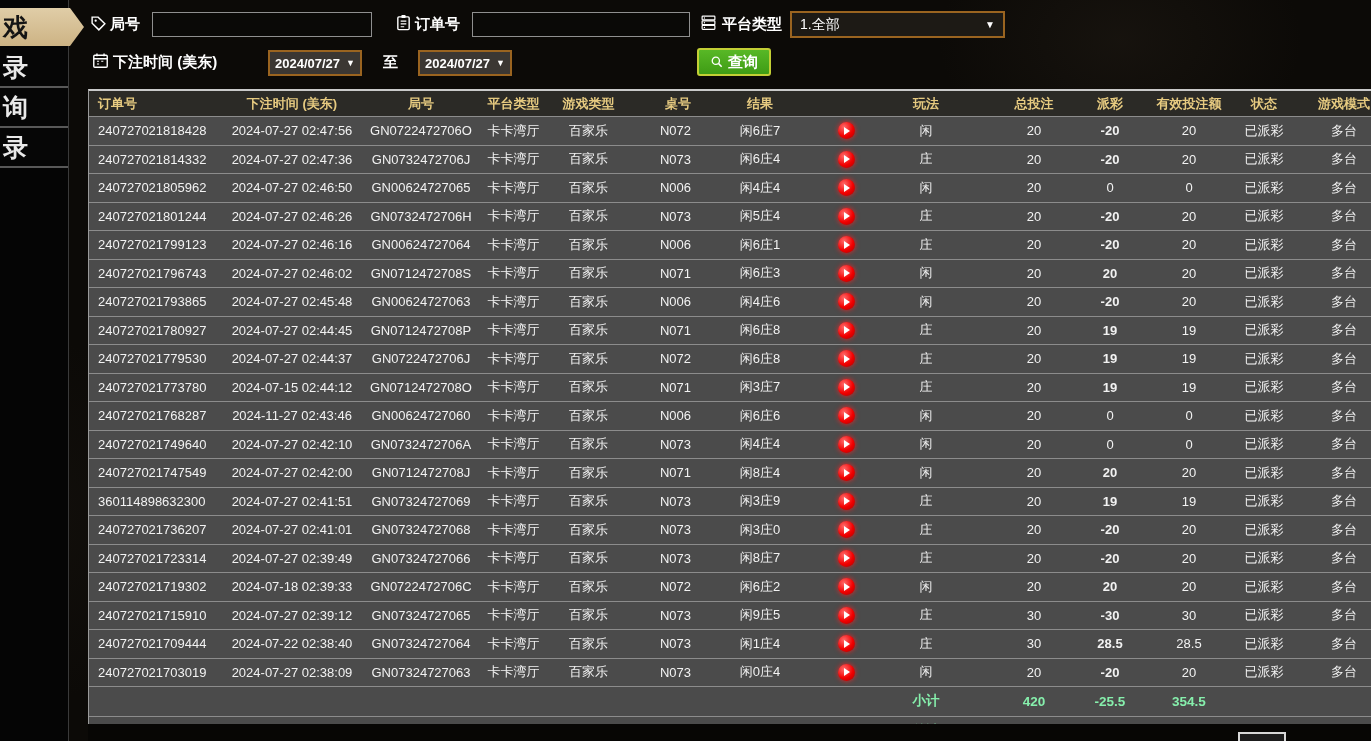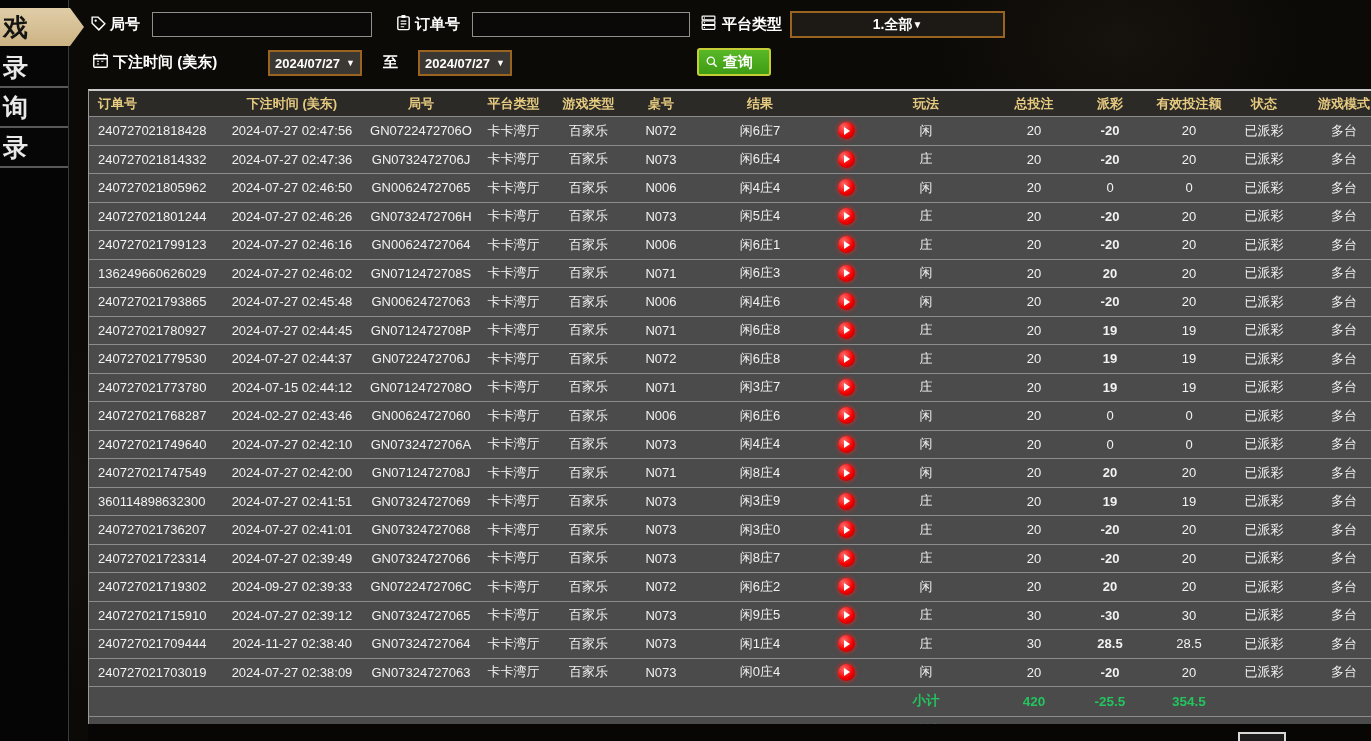--- a/index.html
+++ b/index.html
@@ -32,47 +32,47 @@
   .content{position:absolute;left:88px;top:0;width:1283px;height:741px;}
 
   
   .filters{position:relative;height:89px;}
   .flabel{position:absolute;color:#fff;font-weight:bold;font-size:15px;white-space:nowrap;}
   .ficon{position:absolute;width:17px;height:17px;}
   .ficon svg{width:17px;height:17px;display:block;}
   .tinput{position:absolute;height:23px;background:rgba(10,9,7,.55);
     border:1px solid #8f8f8f;color:#eee;font-size:13px;padding:0 6px;outline:none;
     font-family:"Liberation Sans","DejaVu Sans",sans-serif;}
-  .dropdown{position:absolute;display:flex;align-items:center;justify-content:center;
+  .dropdown{position:absolute;display:flex;align-items:center;justify-content:space-between;
     background:#1d1a15;border:2px solid #9a6420;color:#fff;font-size:14px;
-    padding:2px 8px;cursor:pointer;box-sizing:border-box;font-weight:bold;}
+    padding:2px 8px;cursor:pointer;box-sizing:border-box;}
   .dropdown .arrow{font-size:10px;color:#fff;}
   .dateselect{position:absolute;display:flex;align-items:center;justify-content:center;gap:6px;
     background:#3b3733;border:2px solid #9a6420;color:#fff;font-size:13px;font-weight:bold;
     cursor:pointer;box-sizing:border-box;}
   .dateselect .arrow{font-size:9px;}
-  .search-btn{position:absolute;display:flex;align-items:center;gap:4px;
+  .search-btn{position:absolute;display:flex;align-items:center;justify-content:center;gap:4px;
     background:linear-gradient(180deg,#58b826,#3f9c15);border:2px solid #c3cf35;border-radius:3px;
     color:#fff;font-size:15px;font-weight:bold;cursor:pointer;box-sizing:border-box;}
   .search-btn svg{width:14px;height:14px;}
 
   
   .table-wrap{position:absolute;left:0;top:89px;width:1283px;
     border-top:2px solid #c9c9c9;border-left:1px solid #9a9a9a;border-bottom:2px solid #dedede;
     background:#4b4b4b;overflow:hidden;}
   .trow{display:flex;width:1308px;align-items:center;}
   .thead{height:25px;background:#2b2a26;}
   .thead .cell{color:#e6ca80;font-weight:bold;font-size:13px;}
   .drow{height:27.5px;background:#4b4b4b;border-top:1px solid #8c8c8c;}
   .drow .cell{color:#f2f2f2;font-size:13px;}
   .srow{height:28.5px;background:#4b4b4b;border-top:1px solid #8c8c8c;}
-  .srow .cell{color:#22c55e;font-weight:bold;font-size:13.5px;}
+  .srow .cell{color:#86efac;font-weight:bold;font-size:13.5px;}
   .cell{text-align:center;white-space:nowrap;overflow:visible;box-sizing:border-box;flex:none;}
   .c0{width:134px;text-align:left;padding-left:9px;}
-  .c1{width:138px;} .c2{width:120px;} .c3{width:65px;} .c4{width:85px;} .c5{width:60px;}
+  .c1{width:138px;} .c2{width:120px;} .c3{width:65px;} .c4{width:85px;} .c5{width:60px;text-align:right;}
   .c6{width:138px;} .c7{width:34px;} .c8{width:126px;} .c9{width:90px;} .c10{width:62px;}
   .c11{width:96px;} .c12{width:54px;} .c13{width:106px;}
   .pay-neg{color:#1ede17;font-weight:bold;}
   .pay-pos{color:#c11432;font-weight:bold;}
   .status-green{color:#17e20b;}
   .play{display:inline-flex;width:17px;height:17px;border-radius:50%;
     background:radial-gradient(circle at 35% 30%,#ff6b6b,#f20000 55%,#a80000 100%);
     box-shadow:0 0 5px rgba(255,30,30,.9);align-items:center;justify-content:center;
     cursor:pointer;vertical-align:middle;}
   .play .tri{width:0;height:0;border-left:6px solid #fff;border-top:4px solid transparent;
@@ -272,21 +272,21 @@
               <span class="tri"></span>
             </span></div>
           <div class="cell c8">庄</div>
           <div class="cell c9">20</div>
           <div class="cell c10 pay-neg">-20</div>
           <div class="cell c11">20</div>
           <div class="cell c12 status-green">已派彩</div>
           <div class="cell c13">多台</div>
         </div>
         <div class="trow drow">
-          <div class="cell c0">136249660626029</div>
+          <div class="cell c0">240727021796743</div>
           <div class="cell c1">2024-07-27 02:46:02</div>
           <div class="cell c2">GN0712472708S</div>
           <div class="cell c3">卡卡湾厅</div>
           <div class="cell c4">百家乐</div>
           <div class="cell c5">N071</div>
           <div class="cell c6">闲6庄3</div>
           <div class="cell c7"><span class="play">
               <span class="tri"></span>
             </span></div>
           <div class="cell c8">闲</div>
@@ -363,21 +363,21 @@
             </span></div>
           <div class="cell c8">庄</div>
           <div class="cell c9">20</div>
           <div class="cell c10 pay-pos">19</div>
           <div class="cell c11">19</div>
           <div class="cell c12 status-green">已派彩</div>
           <div class="cell c13">多台</div>
         </div>
         <div class="trow drow">
           <div class="cell c0">240727021768287</div>
-          <div class="cell c1">2024-02-27 02:43:46</div>
+          <div class="cell c1">2024-11-27 02:43:46</div>
           <div class="cell c2">GN00624727060</div>
           <div class="cell c3">卡卡湾厅</div>
           <div class="cell c4">百家乐</div>
           <div class="cell c5">N006</div>
           <div class="cell c6">闲6庄6</div>
           <div class="cell c7"><span class="play">
               <span class="tri"></span>
             </span></div>
           <div class="cell c8">闲</div>
           <div class="cell c9">20</div>
@@ -471,21 +471,21 @@
             </span></div>
           <div class="cell c8">庄</div>
           <div class="cell c9">20</div>
           <div class="cell c10 pay-neg">-20</div>
           <div class="cell c11">20</div>
           <div class="cell c12 status-green">已派彩</div>
           <div class="cell c13">多台</div>
         </div>
         <div class="trow drow">
           <div class="cell c0">240727021719302</div>
-          <div class="cell c1">2024-09-27 02:39:33</div>
+          <div class="cell c1">2024-07-18 02:39:33</div>
           <div class="cell c2">GN0722472706C</div>
           <div class="cell c3">卡卡湾厅</div>
           <div class="cell c4">百家乐</div>
           <div class="cell c5">N072</div>
           <div class="cell c6">闲6庄2</div>
           <div class="cell c7"><span class="play">
               <span class="tri"></span>
             </span></div>
           <div class="cell c8">闲</div>
           <div class="cell c9">20</div>
@@ -507,21 +507,21 @@
             </span></div>
           <div class="cell c8">庄</div>
           <div class="cell c9">30</div>
           <div class="cell c10 pay-neg">-30</div>
           <div class="cell c11">30</div>
           <div class="cell c12 status-green">已派彩</div>
           <div class="cell c13">多台</div>
         </div>
         <div class="trow drow">
           <div class="cell c0">240727021709444</div>
-          <div class="cell c1">2024-11-27 02:38:40</div>
+          <div class="cell c1">2024-07-22 02:38:40</div>
           <div class="cell c2">GN07324727064</div>
           <div class="cell c3">卡卡湾厅</div>
           <div class="cell c4">百家乐</div>
           <div class="cell c5">N073</div>
           <div class="cell c6">闲1庄4</div>
           <div class="cell c7"><span class="play">
               <span class="tri"></span>
             </span></div>
           <div class="cell c8">庄</div>
           <div class="cell c9">30</div>

